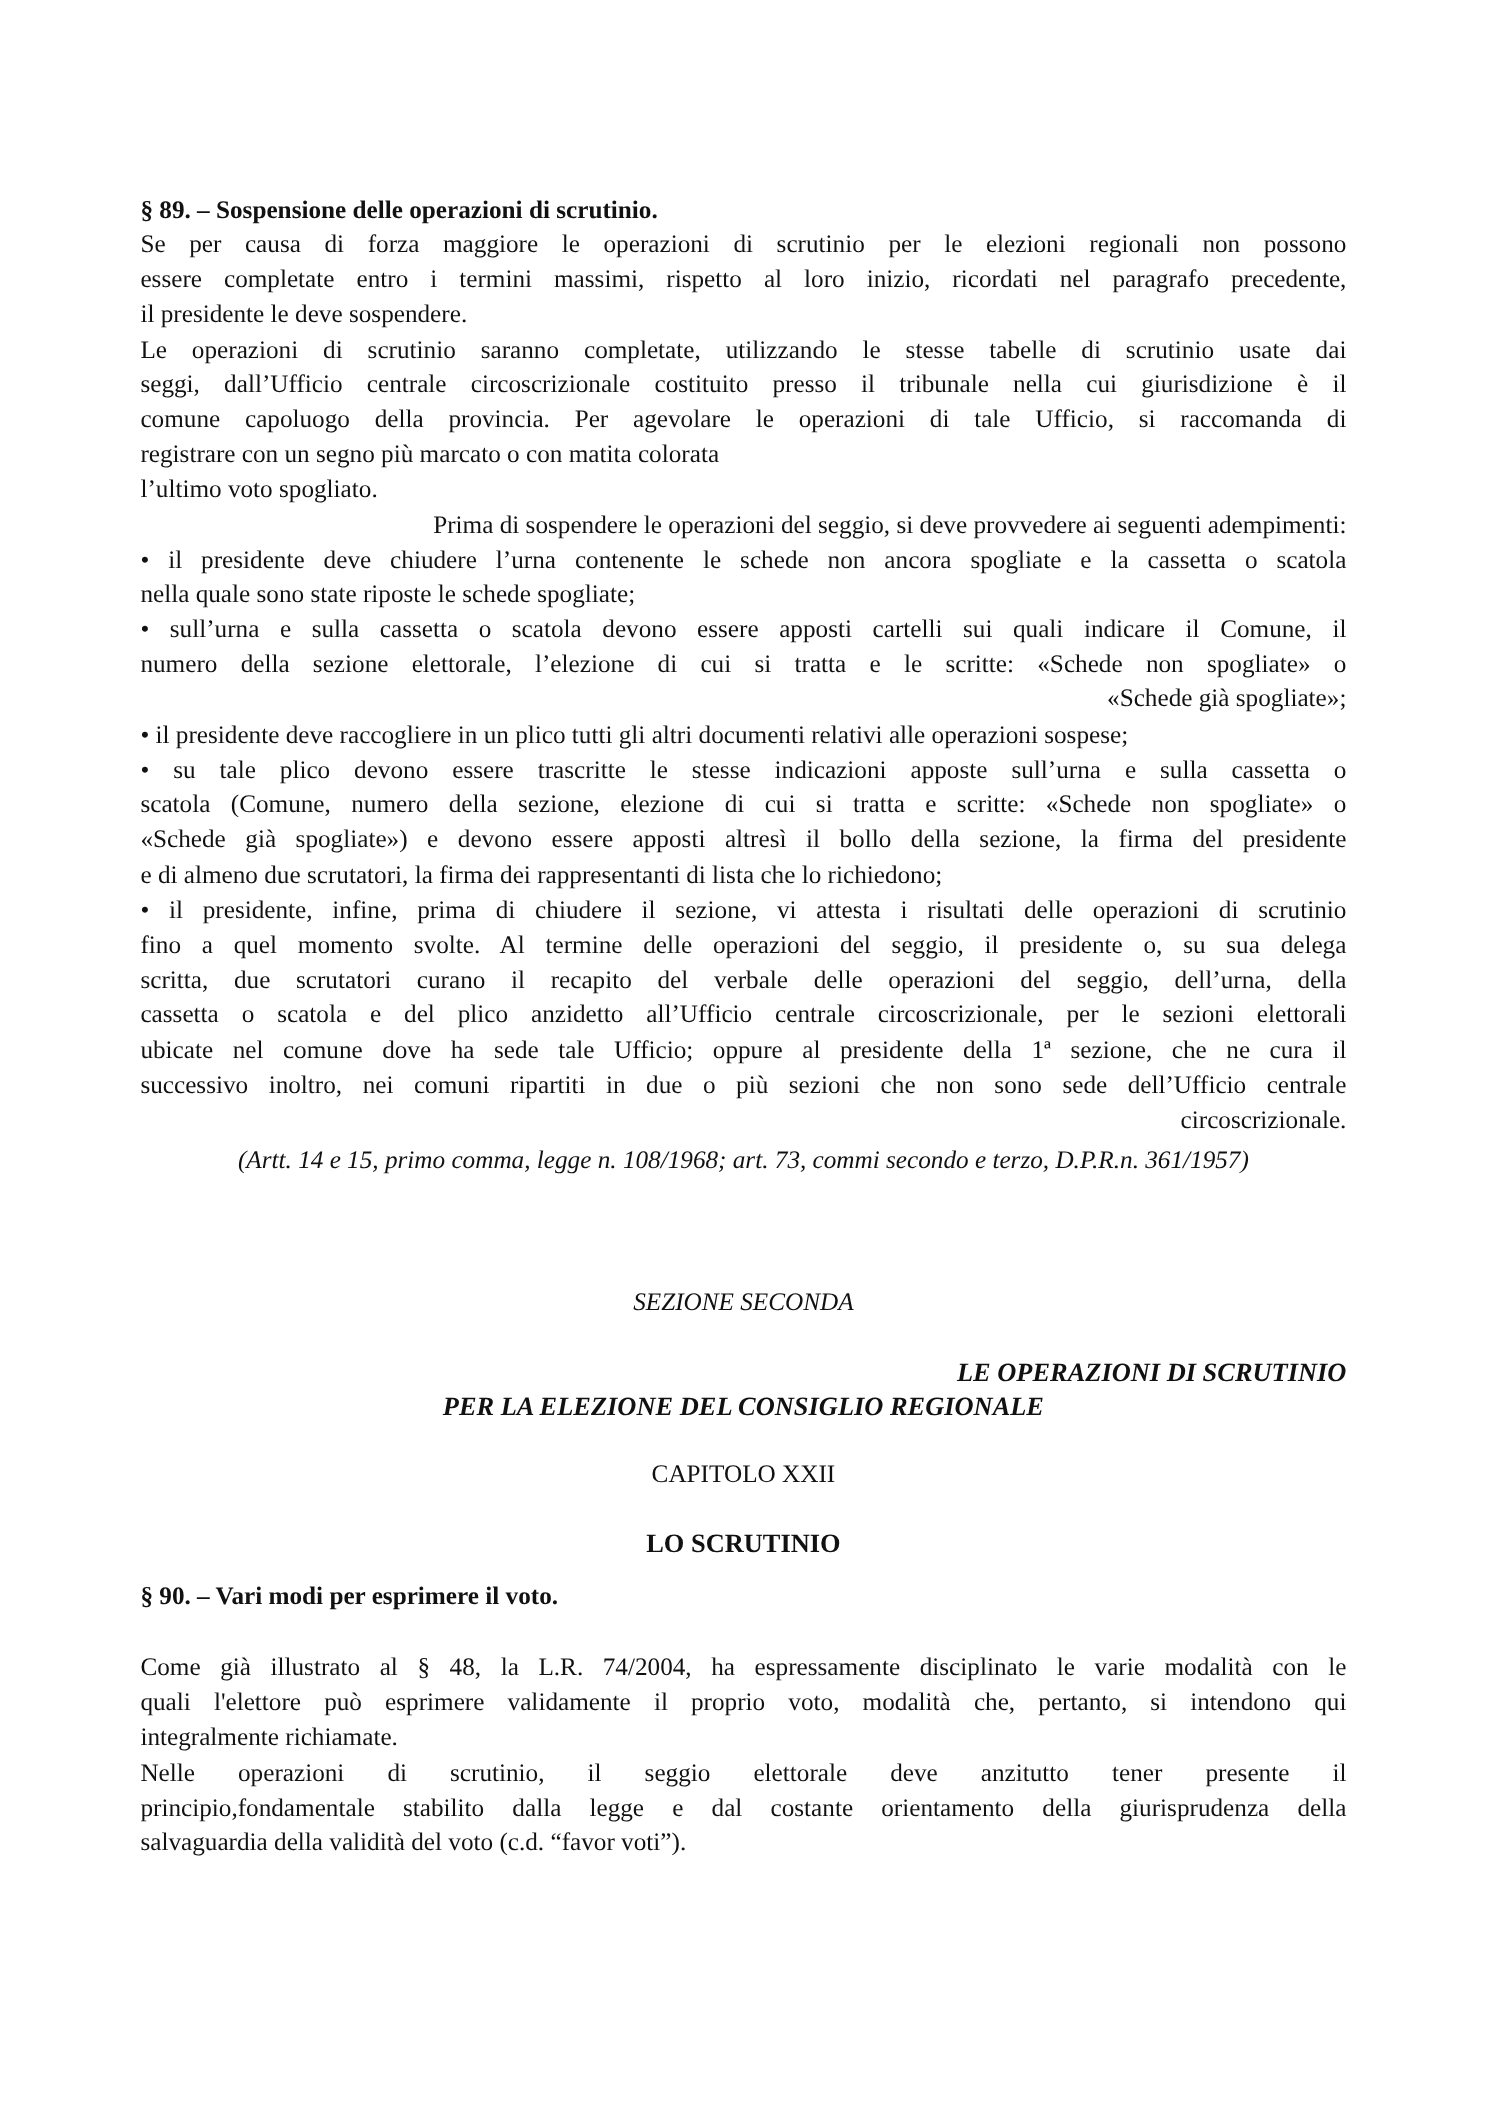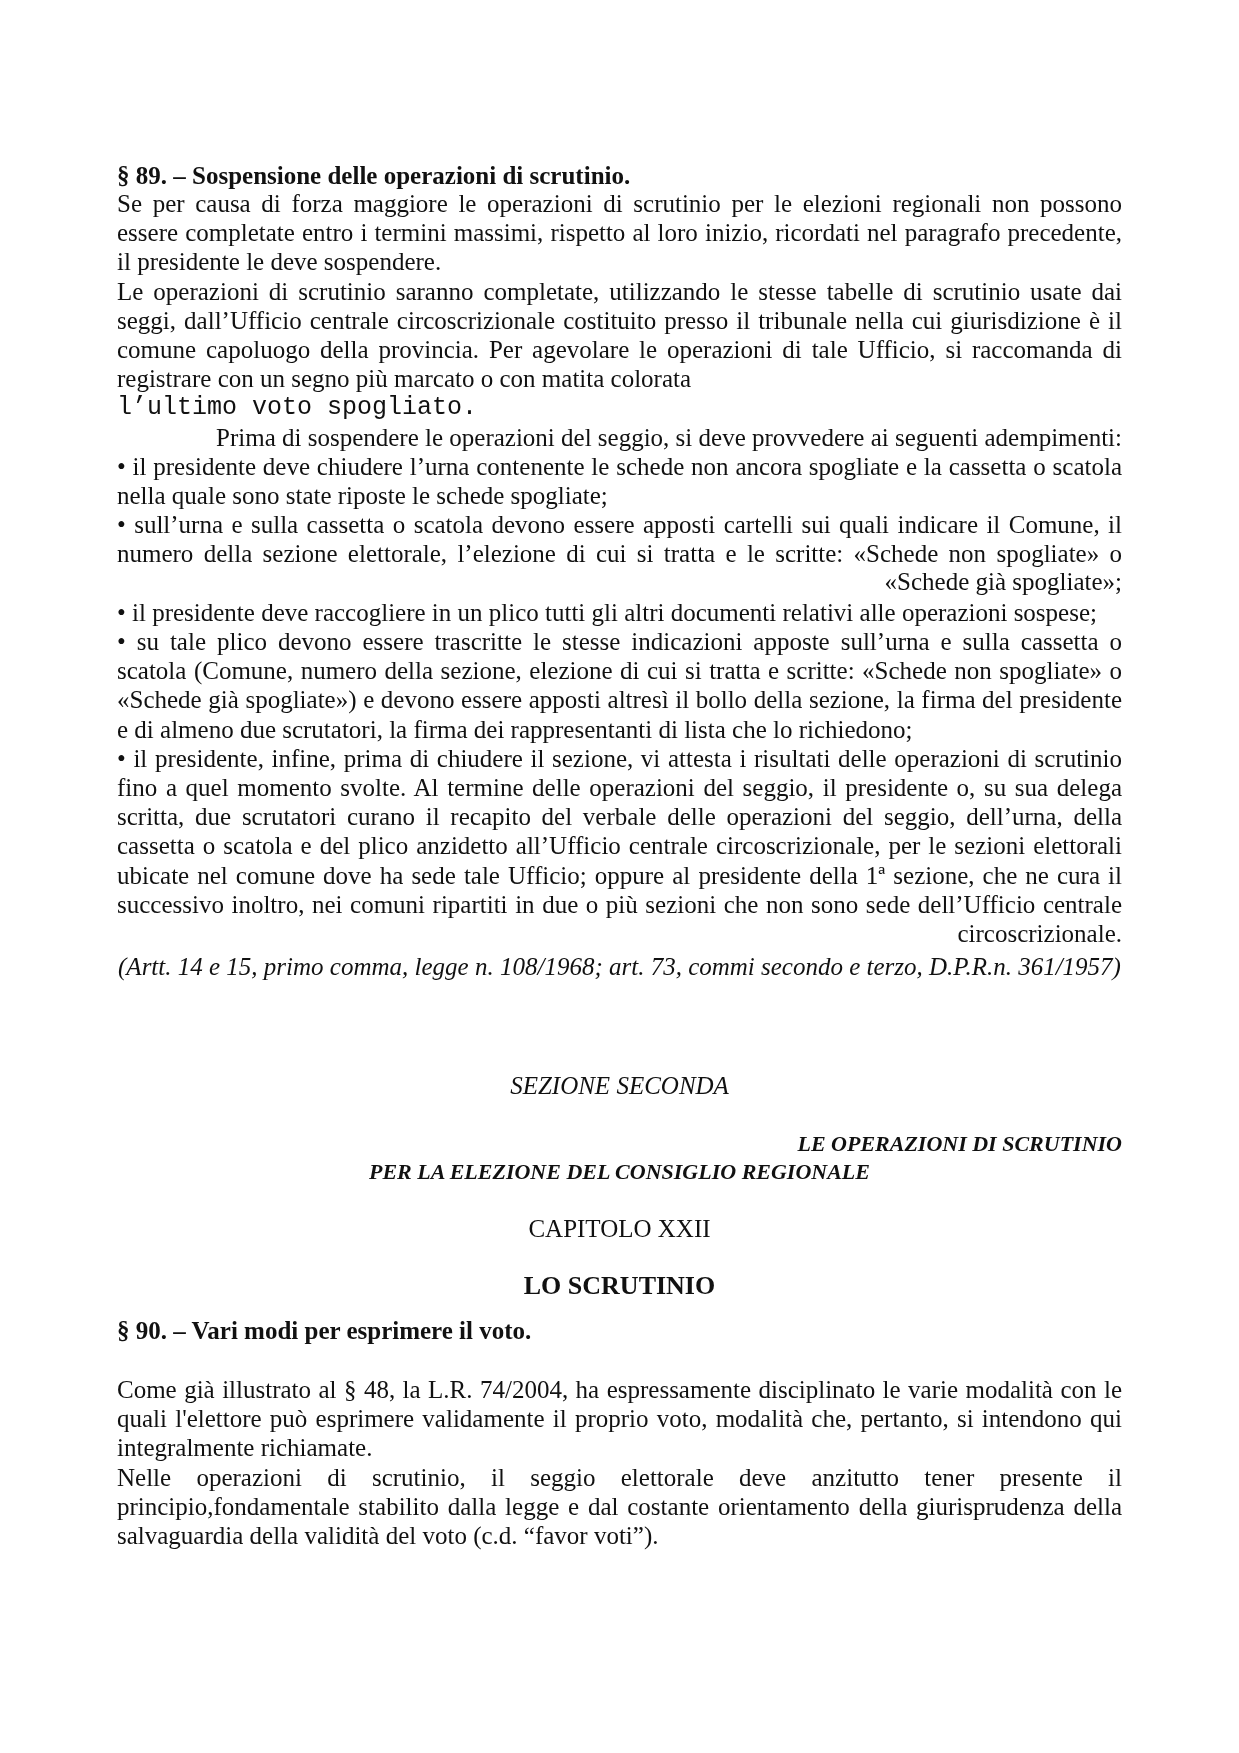--- a/index.html
+++ b/index.html
@@ -1,19 +1,19 @@
 <!DOCTYPE html>
 <html><head>
 <meta charset="utf-8">
 <style>
   html, body { margin: 0; padding: 0; background: #ffffff; }
   body { width: 1239px; height: 1753px; position: relative; overflow: hidden;
          font-family: "Liberation Serif", "DejaVu Serif", serif; color: #111111; }
   .page { position: absolute; left: 117px; top: 0; width: 1005px; }
-  .line { position: absolute; left: 0; width: 1005px; font-size: 25px; line-height: 29px; white-space: nowrap; }
+  .line { position: absolute; left: 0; width: 1005px; font-size: 21px; line-height: 29px; white-space: nowrap; }
   .just { text-align: justify; text-align-last: justify; }
   .bold { font-weight: bold; }
   .ital { font-style: italic; text-align: center; }
   .center { text-align: center; left: 0; width: 1005px; }
   .heading-it { font-style: italic; font-weight: bold; font-size: 22px; }
 </style>
 </head>
 <body>
 
 <div class="page">
@@ -21,21 +21,21 @@
   <div class="line bold" style="top:161px;">§ 89. – Sospensione delle operazioni di scrutinio.</div>
 
   <div id="s89">
       <div class="line just" style="top: 189px;">Se per causa di forza maggiore le operazioni di scrutinio per le elezioni regionali non possono</div>
       <div class="line just" style="top: 218.2px;">essere completate entro i termini massimi, rispetto al loro inizio, ricordati nel paragrafo precedente,</div>
       <div class="line" style="top: 247.4px;">il presidente le deve sospendere.</div>
       <div class="line just" style="top: 276.6px;">Le operazioni di scrutinio saranno completate, utilizzando le stesse tabelle di scrutinio usate dai</div>
       <div class="line just" style="top: 305.8px;">seggi, dall’Ufficio centrale circoscrizionale costituito presso il tribunale nella cui giurisdizione è il</div>
       <div class="line just" style="top: 335px;">comune capoluogo della provincia. Per agevolare le operazioni di tale Ufficio, si raccomanda di</div>
       <div class="line" style="top: 364.2px;">registrare con un segno più marcato o con matita colorata</div>
-      <div class="line" style="top: 393.4px; font-family: Liberation Mono, monospace;">l’ultimo voto spogliato.</div>
+      <div class="line" style="top: 393.4px;">l’ultimo voto spogliato.</div>
       <div class="line" style="top: 422.6px; text-align: right;">Prima di sospendere le operazioni del seggio, si deve provvedere ai seguenti adempimenti:</div>
       <div class="line just" style="top: 451.8px;">• il presidente deve chiudere l’urna contenente le schede non ancora spogliate e la cassetta o scatola</div>
       <div class="line" style="top: 481px;">nella quale sono state riposte le schede spogliate;</div>
       <div class="line just" style="top: 510.2px;">• sull’urna e sulla cassetta o scatola devono essere apposti cartelli sui quali indicare il Comune, il</div>
       <div class="line just" style="top: 539.4px;">numero della sezione elettorale, l’elezione di cui si tratta e le scritte: «Schede non spogliate» o</div>
       <div class="line" style="top: 567px; text-align: right;">«Schede già spogliate»;</div>
       <div class="line" style="top: 597.8px;">• il presidente deve raccogliere in un plico tutti gli altri documenti relativi alle operazioni sospese;</div>
       <div class="line just" style="top: 627px;">• su tale plico devono essere trascritte le stesse indicazioni apposte sull’urna e sulla cassetta o</div>
       <div class="line just" style="top: 656.2px;">scatola (Comune, numero della sezione, elezione di cui si tratta e scritte: «Schede non spogliate» o</div>
       <div class="line just" style="top: 685.4px;">«Schede già spogliate») e devono essere apposti altresì il bollo della sezione, la firma del presidente</div>
@@ -48,21 +48,21 @@
       <div class="line just" style="top: 889.8px;">successivo inoltro, nei comuni ripartiti in due o più sezioni che non sono sede dell’Ufficio centrale</div>
       <div class="line" style="top: 919px; text-align: right;">circoscrizionale.</div>
     </div>
 
   <div class="line ital" style="top:952px;">(Artt. 14 e 15, primo comma, legge n. 108/1968; art. 73, commi secondo e terzo, D.P.R.n. 361/1957)</div>
 
   <div class="line ital center" style="top:1071px;">SEZIONE SECONDA</div>
   <div class="line heading-it center" style="top:1129px;text-align:right;">LE OPERAZIONI DI SCRUTINIO</div>
   <div class="line heading-it center" style="top:1157px;">PER LA ELEZIONE DEL CONSIGLIO REGIONALE</div>
   <div class="line center" style="top:1214px;">CAPITOLO XXII</div>
-  <div class="line bold center" style="top:1271px; font-size:26px;">LO SCRUTINIO</div>
+  <div class="line bold center" style="top:1271px; font-size:22px;">LO SCRUTINIO</div>
 
   <div class="line bold" style="top:1316px;">§ 90. – Vari modi per esprimere il voto.</div>
 
   <div id="s90">
       <div class="line just" style="top: 1375px;">Come già illustrato al § 48, la L.R. 74/2004, ha espressamente disciplinato le varie modalità con le</div>
       <div class="line just" style="top: 1404.2px;">quali l'elettore può esprimere validamente il proprio voto, modalità che, pertanto, si intendono qui</div>
       <div class="line" style="top: 1433.4px;">integralmente richiamate.</div>
       <div class="line just" style="top: 1462.6px;">Nelle operazioni di scrutinio, il seggio elettorale deve anzitutto tener presente il</div>
       <div class="line just" style="top: 1491.8px;">principio,fondamentale stabilito dalla legge e dal costante orientamento della giurisprudenza della</div>
       <div class="line" style="top: 1521px;">salvaguardia della validità del voto (c.d. “favor voti”).</div>

